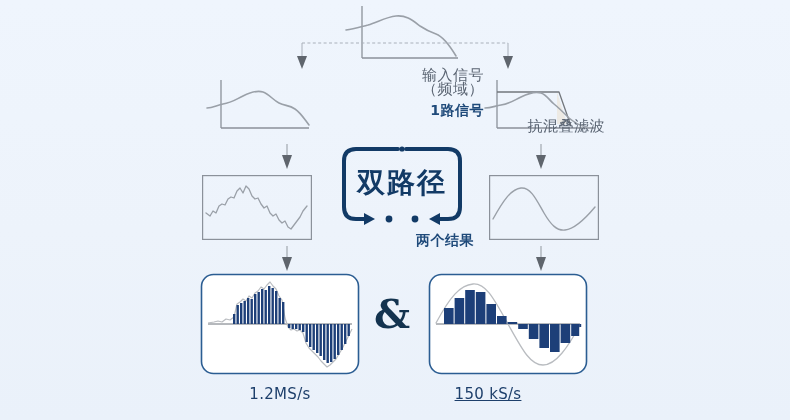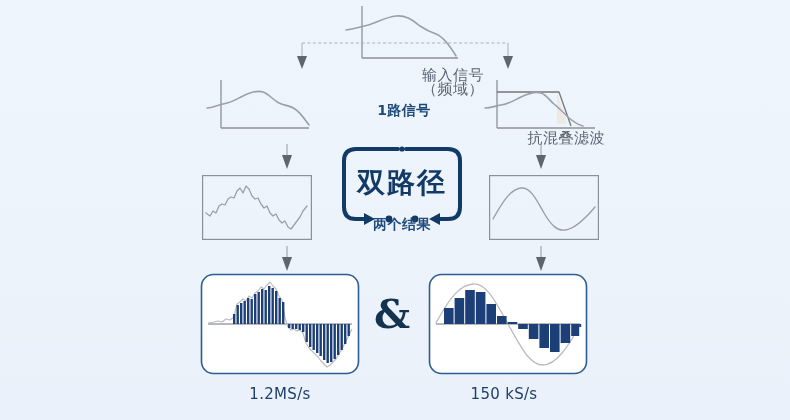--- a/index.html
+++ b/index.html
@@ -10,21 +10,21 @@
   }
   #stage{position:relative;width:790px;height:420px;
     background:linear-gradient(180deg,#eff5fd 0%,#edf3fb 55%,#eaf1fa 100%);}
   .abs{position:absolute;}
   .lbl{
     position:absolute;text-align:right;
     color:#5a6472;font-size:15px;line-height:14px;
     white-space:nowrap;letter-spacing:.5px;
   }
   .lbl-mid{
-    position:absolute;text-align:center;white-space:nowrap;
+    position:absolute;text-align:right;white-space:nowrap;
     color:#1f4a7a;font-size:14px;font-weight:bold;letter-spacing:.5px;
   }
   .lbl-rate{
     position:absolute;text-align:center;white-space:nowrap;
     color:#1d3f6b;font-size:15px;letter-spacing:.3px;
   }
   .core-text{
     position:absolute;text-align:center;white-space:nowrap;
     color:#123a66;font-size:28px;font-weight:bold;letter-spacing:2px;font-family:Liberation Serif, serif;
   }
@@ -71,21 +71,21 @@
 
   <div class="abs" style="left:483px;top:78px;">
     <svg width="118" height="58" viewBox="0 0 118 58">
       <path d="M14 2 L14 50" stroke="#8b919a" stroke-width="1.3" fill="none"></path>
       <path d="M14 50 L112 50" stroke="#8b919a" stroke-width="1.3" fill="none"></path>
       <path d="M74 14 L84 46 L74 46 Z" fill="#ece9e3" opacity="0.95"></path>
       <path d="M14 14 L76 14 L88 48" stroke="#73777c" stroke-width="1.3" fill="none" stroke-linejoin="round"></path>
       <path d="M2 30 C8 30,12 28,18 27 C26 26,30 23,38 19 C46 15,52 13,58 15 C64 17,66 22,71 26 C76 30,80 34,86 40 C92 45,96 47,100 48" stroke="#9aa0a8" stroke-width="1.6" fill="none" stroke-linecap="round" stroke-linejoin="round"></path>
     </svg>
   </div>
-  <div class="lbl" style="left:485px;top:131px;width:120px;">抗混叠滤波</div>
+  <div class="lbl" style="left:485px;top:119px;width:120px;">抗混叠滤波</div>
 
   <div class="abs" style="left:279px;top:144px;">
     <svg width="16" height="26" viewBox="0 0 16 26">
       <path d="M8 0 L8 12" stroke="#9aa0a8" stroke-width="1.1" fill="none"></path>
       <polygon points="3,11 13,11 8,25" fill="#5f656d"></polygon>
     </svg>
   </div>
   <div class="abs" style="left:533px;top:144px;">
     <svg width="16" height="26" viewBox="0 0 16 26">
       <path d="M8 0 L8 12" stroke="#9aa0a8" stroke-width="1.1" fill="none"></path>
@@ -116,21 +116,21 @@
       <circle cx="62" cy="4" r="2.6" fill="#123a66"></circle>
 
       <polygon points="24,68 24,80 35,74" fill="#123a66"></polygon>
       <polygon points="100,68 100,80 89,74" fill="#123a66"></polygon>
 
       <circle cx="49" cy="74" r="3.4" fill="#123a66"></circle>
       <circle cx="75" cy="74" r="3.4" fill="#123a66"></circle>
     </svg>
   </div>
   <div class="core-text" style="left:340px;top:164px;width:124px;">双路径</div>
-  <div class="lbl-mid" style="left:330px;top:216px;width:144px;">两个结果</div>
+  <div class="lbl-mid" style="left:330px;top:232px;width:144px;">两个结果</div>
 
   <div class="abs" style="left:279px;top:246px;">
     <svg width="16" height="26" viewBox="0 0 16 26">
       <path d="M8 0 L8 12" stroke="#9aa0a8" stroke-width="1.1" fill="none"></path>
       <polygon points="3,11 13,11 8,25" fill="#5f656d"></polygon>
     </svg>
   </div>
   <div class="abs" style="left:533px;top:246px;">
     <svg width="16" height="26" viewBox="0 0 16 26">
       <path d="M8 0 L8 12" stroke="#9aa0a8" stroke-width="1.1" fill="none"></path>
@@ -206,15 +206,15 @@
         <rect x="90.2" y="51" width="9.6" height="5" fill="#1d3f78"></rect>
         <rect x="100.8" y="51" width="9.6" height="15" fill="#1d3f78"></rect>
         <rect x="111.4" y="51" width="9.6" height="24" fill="#1d3f78"></rect>
         <rect x="122" y="51" width="9.6" height="28" fill="#1d3f78"></rect>
         <rect x="132.6" y="51" width="9.6" height="19" fill="#1d3f78"></rect>
         <rect x="143.2" y="51" width="8" height="12" fill="#1d3f78"></rect>
         <rect x="151.2" y="51" width="2" height="3" fill="#1d3f78"></rect>
       </g>
     </svg>
   </div>
-  <div class="lbl-rate" style="left:424px;top:385px;width:160px;">150 kS/s</div>
+  <div class="lbl-rate" style="left:408px;top:385px;width:160px;text-decoration:underline;">150 kS/s</div>
 
 </div>
 
 </body></html>

